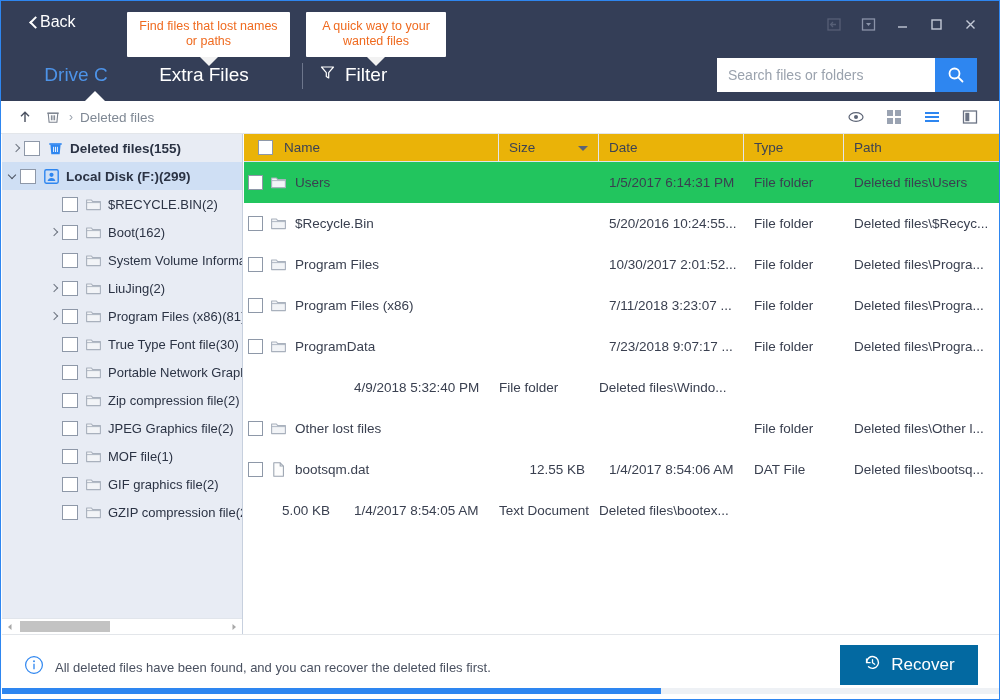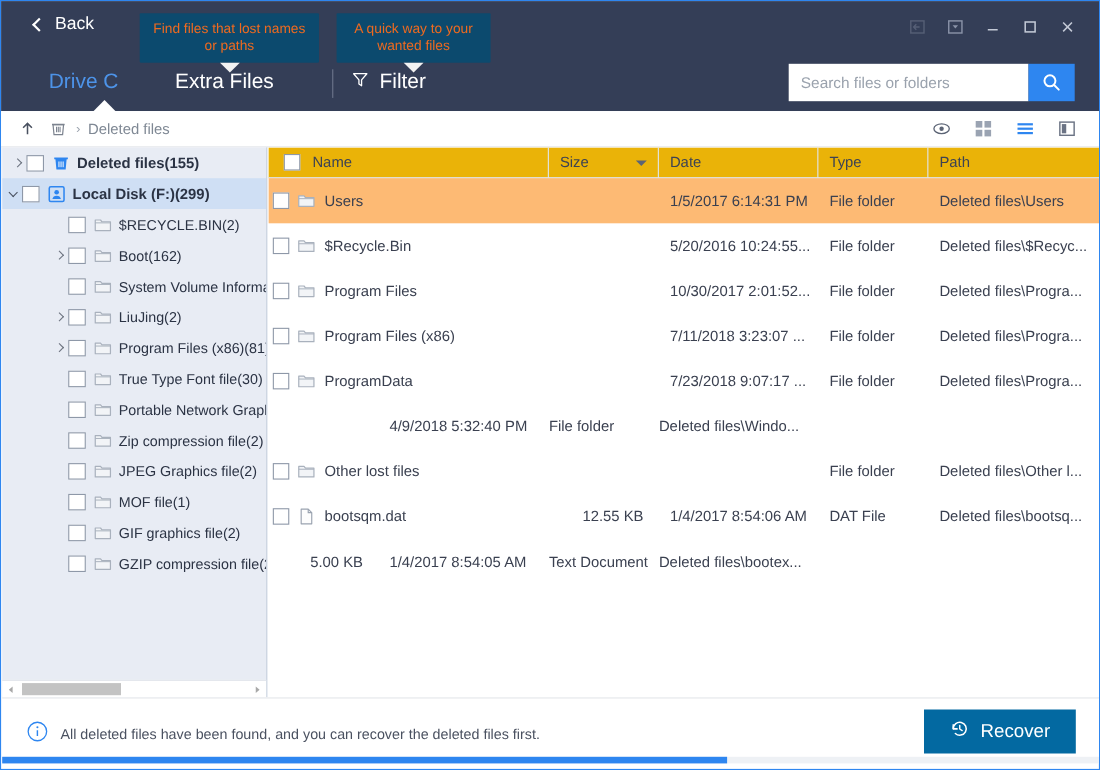--- a/index.html
+++ b/index.html
@@ -22,21 +22,21 @@
     position: absolute; left: 0; top: 0;
     width: 1000px; height: 100px;
     background: #343e57;
   }
   .header-top {
     position: absolute; left: 0; top: 0;
     width: 100%; height: 48px;
   }
   .back-btn {
     position: absolute; left: 24px; top: 8px;
-    display: flex; align-items: center; gap: 10px;
+    display: flex; align-items: center; 
     color: #ffffff; font-size: 16px; cursor: pointer;
     padding: 4px 6px;
   }
   .back-chevron {
     display: inline-block; width: 9px; height: 9px;
     border-left: 2px solid #ffffff; border-bottom: 2px solid #ffffff;
     transform: rotate(45deg);
   }
   .win-controls {
     position: absolute; right: 14px; top: 9px;
@@ -96,21 +96,21 @@
   .search-input::placeholder { color: #9aa2ad; }
   .search-btn {
     width: 42px; height: 34px; background: #2e86f0;
     display: flex; align-items: center; justify-content: center;
     cursor: pointer; border: none;
   }
 
   
   .callout {
     position: absolute;
-    background: #0c4a6e;
+    background: #ffffff;
     color: #ef6a1f;
     font-size: 12.5px;
     line-height: 15px;
     text-align: center;
     padding: 7px 8px 8px;
     border-radius: 1px;
     z-index: 30;
   }
   .callout .tail {
     position: absolute; left: 50%; bottom: -9px; margin-left: -9px;
@@ -231,21 +231,21 @@
     border-left: 5px solid transparent;
     border-right: 5px solid transparent;
     border-top: 5px solid #5c6475;
   }
   .frow {
     position: relative; height: 41px;
     display: flex; align-items: center;
     font-size: 13.5px; color: #3a4050;
     cursor: pointer;
   }
-  .frow.sel { background: #fdba74; }
+  .frow.sel { background: #22c55e; }
   .fcell { height: 41px; display: flex; align-items: center; padding-left: 10px; overflow: hidden; white-space: nowrap; }
   .fcheck {
     width: 15px; height: 15px; background: #fff; border: 1px solid #8e98a8;
     flex: 0 0 15px; margin-left: 4px; cursor: pointer;
   }
   .ficon { flex: 0 0 18px; width: 18px; height: 18px; margin-left: 6px; margin-right: 8px; display:flex; align-items:center; justify-content:center; }
 
   
   .footer {
     position: absolute; left: 1px; top: 633px;

